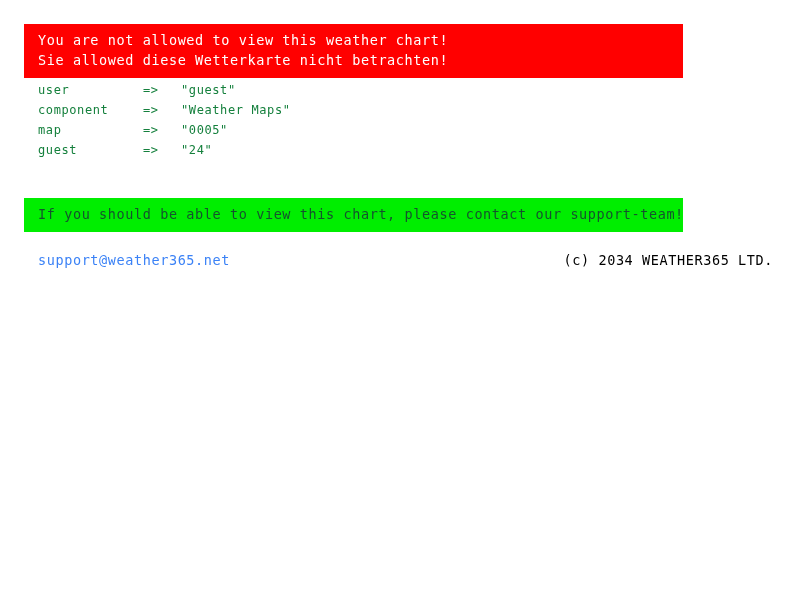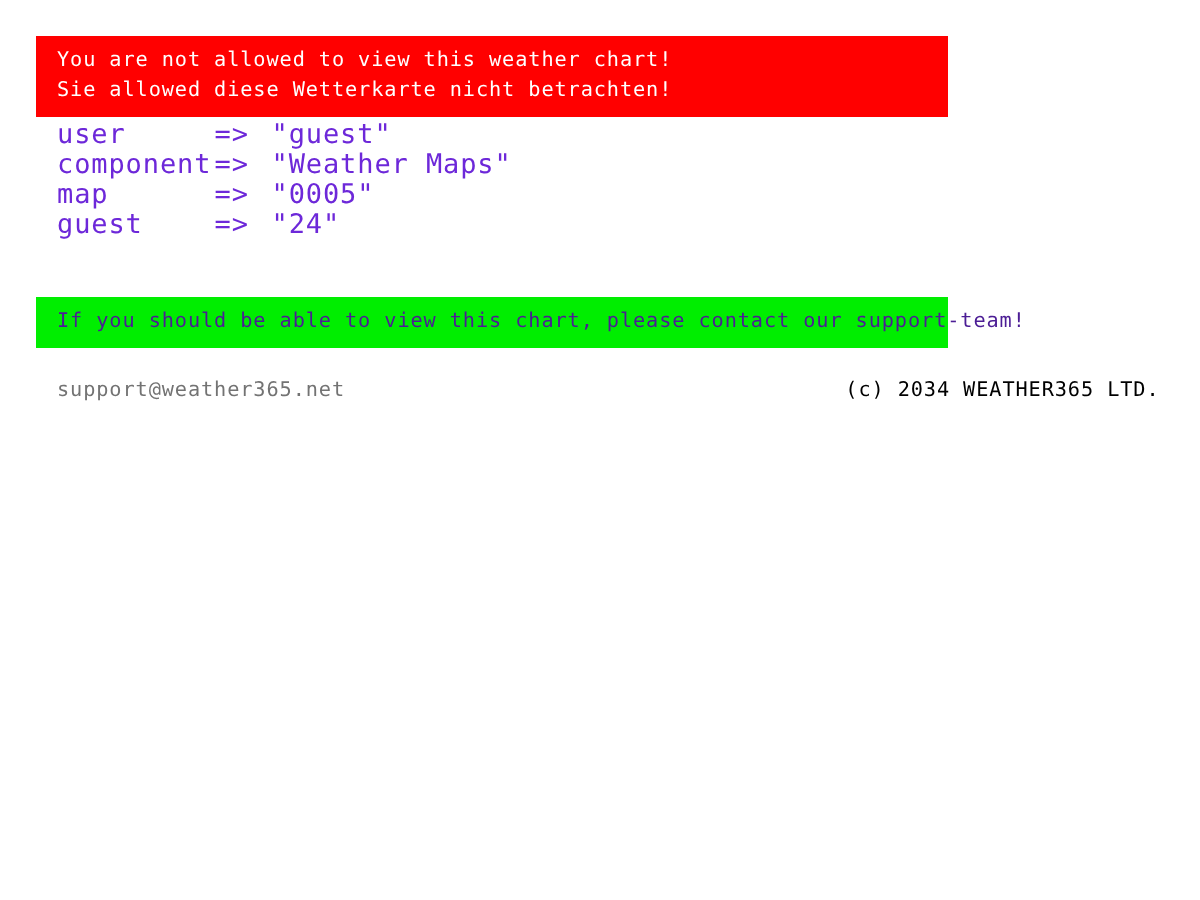--- a/index.html
+++ b/index.html
@@ -19,74 +19,74 @@
   .page {
     position: absolute;
     left: 0;
     top: 0;
     width: 800px;
     height: 600px;
   }
   .banner {
     position: absolute;
     left: 24px;
-    width: 608px;
+    width: 659px;
     box-sizing: border-box;
     padding: 6px 14px 8px 14px;
     font-size: 13.5px;
     line-height: 20px;
     letter-spacing: 0.6px;
     white-space: nowrap;
   }
   .banner-error {
     top: 24px;
     background: #ff0000;
     color: #ffffff;
   }
   .banner-info {
     top: 198px;
     background: #00ee00;
-    color: #4c1d95;
+    color: #14532d;
   }
   .banner-line {
     display: block;
   }
   .params {
     position: absolute;
     left: 38px;
     top: 80px;
     border-collapse: collapse;
   }
   .params td {
     font-family: "DejaVu Sans Mono", "Liberation Mono", monospace;
-    font-size: 18px;
+    font-size: 12px;
     line-height: 20px;
     letter-spacing: 0.6px;
     padding: 0;
     white-space: nowrap;
     vertical-align: top;
-    color: #6d28d9;
+    color: #15803d;
   }
   .col-key { width: 105px; }
   .col-arrow { width: 38px; }
   .col-val { }
   .footer {
     position: absolute;
     left: 38px;
     top: 250px;
     width: 735px;
     display: flex;
     justify-content: space-between;
     font-size: 13.5px;
     line-height: 20px;
     letter-spacing: 0.6px;
     white-space: nowrap;
   }
   .footer a {
-    color: #737373;
+    color: #3b82f6;
     text-decoration: none;
   }
 </style>
 </head>
 <body>
 
 <div class="page">
 
   <div class="banner banner-error">
     <span class="banner-line">You are not allowed to view this weather chart!</span>

